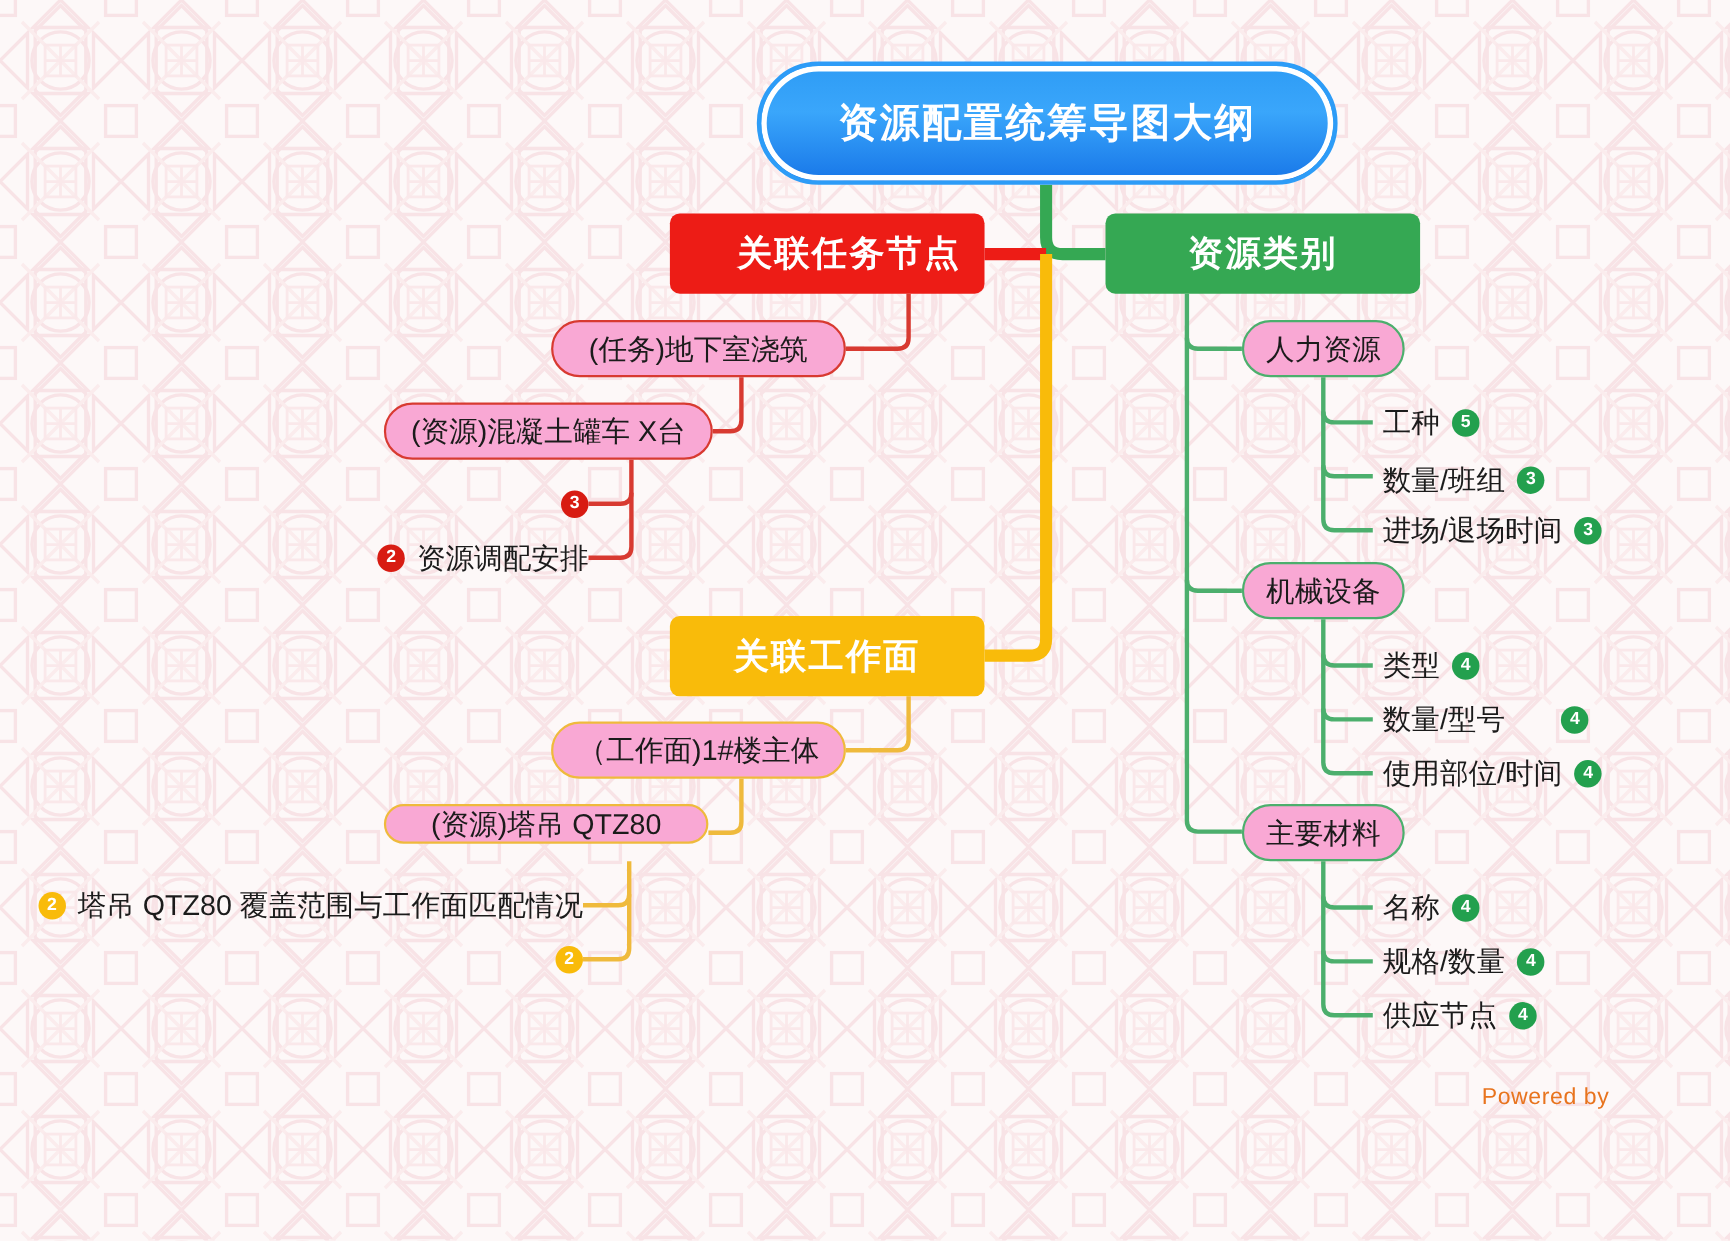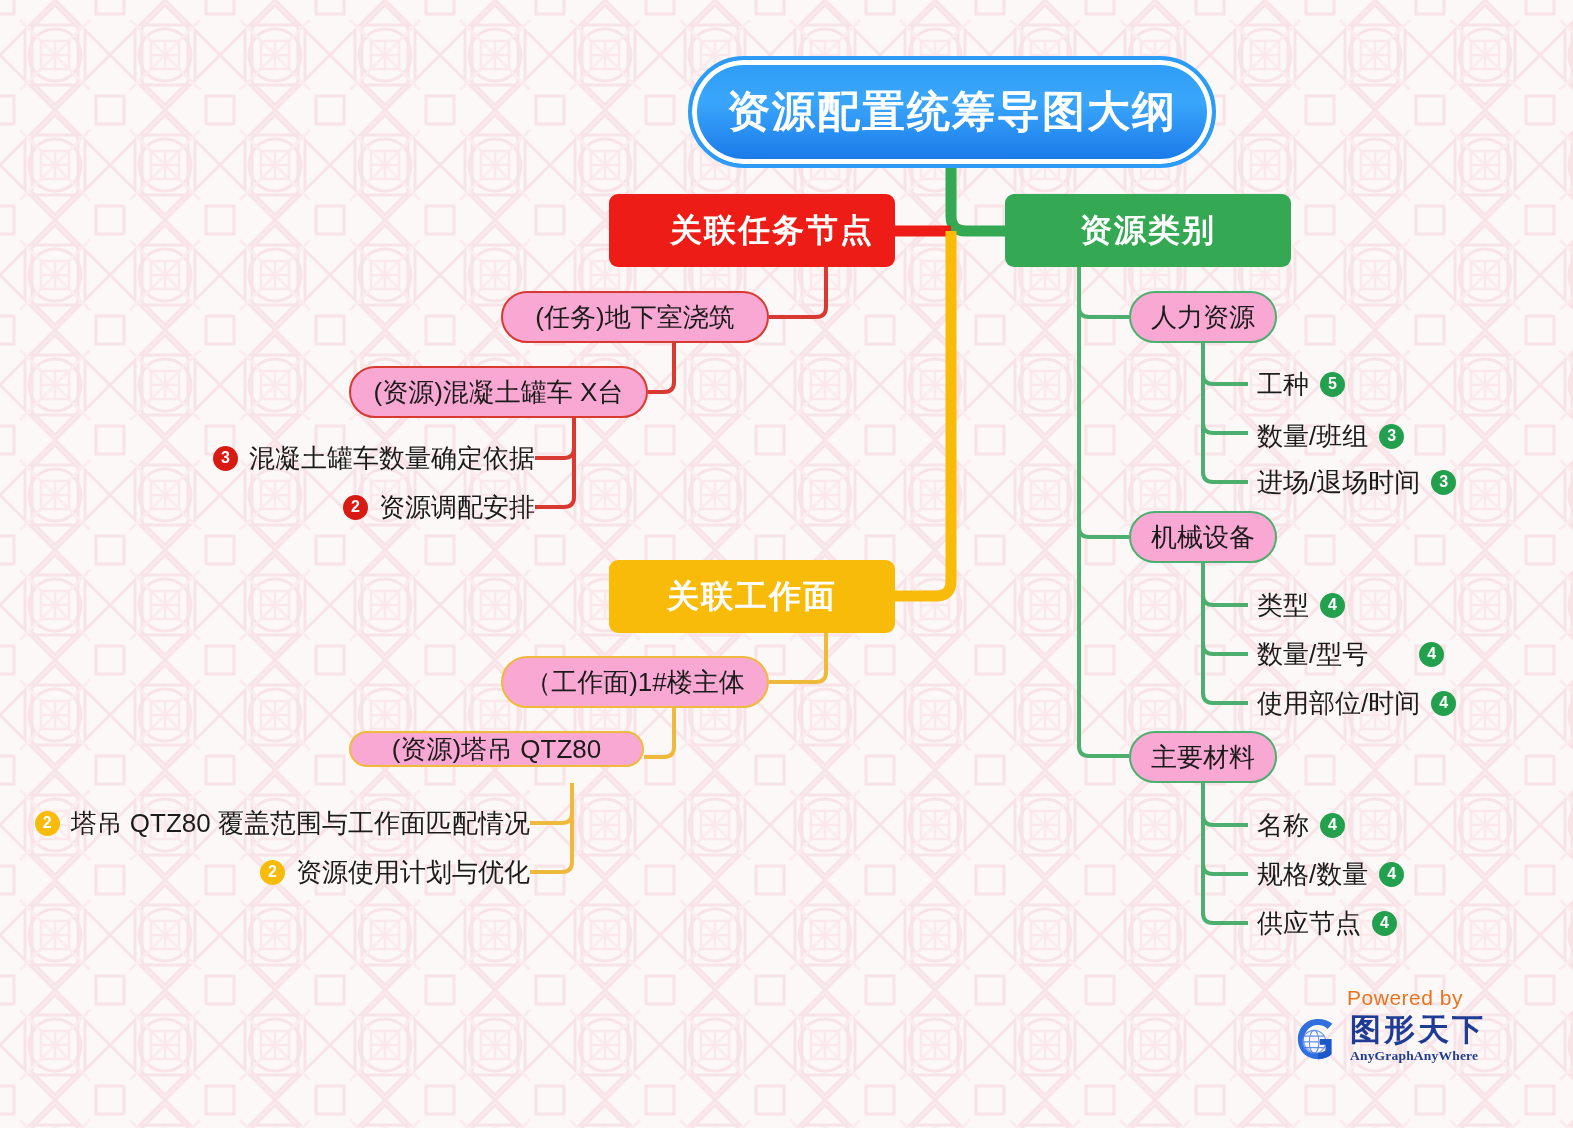--- a/index.html
+++ b/index.html
@@ -13,21 +13,21 @@
   #wires{position:absolute;left:0;top:0;width:1573px;height:1128px;z-index:1;}
   .node{position:absolute;z-index:3;box-sizing:border-box;display:flex;align-items:center;justify-content:center;}
 
   
   #root-node{
     left:688px;top:56px;width:528px;height:112px;
     border-radius:56px;
     background:linear-gradient(180deg,#2e9cf5 0%,#3aa6fb 40%,#1877e8 100%);
     border:4px solid #2d9cf7;
     box-shadow:inset 0 0 0 5px #ffffff;
-    color:#ffffff;font-size:43px;font-weight:bold;letter-spacing:2px;
+    color:#ffffff;font-size:36px;font-weight:bold;letter-spacing:2px;
   }
 
   
   .l1{border-radius:9px;color:#fff;font-size:32px;font-weight:bold;letter-spacing:2px;}
   #b-task{left:609px;top:194px;width:286px;height:73px;background:#ED1C16;padding-left:40px;}
   #b-face{left:609px;top:560px;width:286px;height:73px;background:#F9BB0A;}
   #b-res{left:1005px;top:194px;width:286px;height:73px;background:#35A853;}
 
   
   .pill{background:#f9a8d4;border-radius:26px;border:2.5px solid #999;font-size:26px;color:#1b1b1b;}
@@ -162,41 +162,39 @@
 
 <div class="node pill" id="n-task1">
   <span>(任务)地下室浇筑</span>
 </div>
 <div class="node pill" id="n-task2">
   <span>(资源)混凝土罐车 X台</span>
 </div>
 
 <div class="leaf rt" id="lf-r1">
   <span class="badge red">3</span>
-  <span class="lbl">混凝土罐车数量确定依据</span>
 </div>
 <div class="leaf rt" id="lf-r2">
   <span class="badge red">2</span>
   <span class="lbl">资源调配安排</span>
 </div>
 
 <div class="node pill" id="n-face1">
   <span>（工作面)1#楼主体</span>
 </div>
 <div class="node pill" id="n-face2">
   <span>(资源)塔吊 QTZ80</span>
 </div>
 
 <div class="leaf rt" id="lf-y1">
   <span class="badge yel">2</span>
   <span class="lbl">塔吊 QTZ80 覆盖范围与工作面匹配情况</span>
 </div>
 <div class="leaf rt" id="lf-y2">
   <span class="badge yel">2</span>
-  <span class="lbl">资源使用计划与优化</span>
 </div>
 
 <div class="node pill" id="n-hr">
   <span>人力资源</span>
 </div>
 <div class="node pill" id="n-eq">
   <span>机械设备</span>
 </div>
 <div class="node pill" id="n-mat">
   <span>主要材料</span>
@@ -236,29 +234,13 @@
   <span class="lbl">规格/数量</span>
   <span class="badge grn">4</span>
 </div>
 <div class="leaf" id="lf-g9">
   <span class="lbl">供应节点</span>
   <span class="badge grn">4</span>
 </div>
 
 <div id="logo-block">
   <div id="powered-by">Powered by</div>
-  <div id="logo-row">
-    <svg id="logo-mark" viewBox="0 0 48 48" xmlns="http://www.w3.org/2000/svg">
-      <path d="M24 3 C12 3 3 12 3 24 C3 36 12 45 24 45 C30 45 35 43 38 40 L38 24 L26 24 L26 30 L32 30 L32 36 C30 37.5 27 38.5 24 38.5 C16 38.5 9.5 32 9.5 24 C9.5 16 16 9.5 24 9.5 C28 9.5 31.5 11 34 13.5 L39 8 C35 4.8 30 3 24 3 Z" fill="#2F6FE0"></path>
-      <circle cx="20" cy="27" r="12.5" fill="#ffffff" opacity="0.45"></circle>
-      <g fill="none" stroke="#2F6FE0" stroke-width="1.1" opacity="0.75">
-        <circle cx="20" cy="27" r="12"></circle>
-        <ellipse cx="20" cy="27" rx="5" ry="12"></ellipse>
-        <path d="M8 27 H32 M9.5 21 H30.5 M9.5 33 H30.5"></path>
-      </g>
-      <path d="M38 24 L26 24 L26 30 L32 30 L32 36 C30 37.5 27 38.5 24 38.5 L24 45 C30 45 35 43 38 40 Z" fill="#1E57C9"></path>
-    </svg>
-    <div id="logo-text">
-      <div id="logo-cn">图形天下</div>
-      <div id="logo-en">AnyGraphAnyWhere</div>
-    </div>
-  </div>
 </div>
 
 </body></html>

